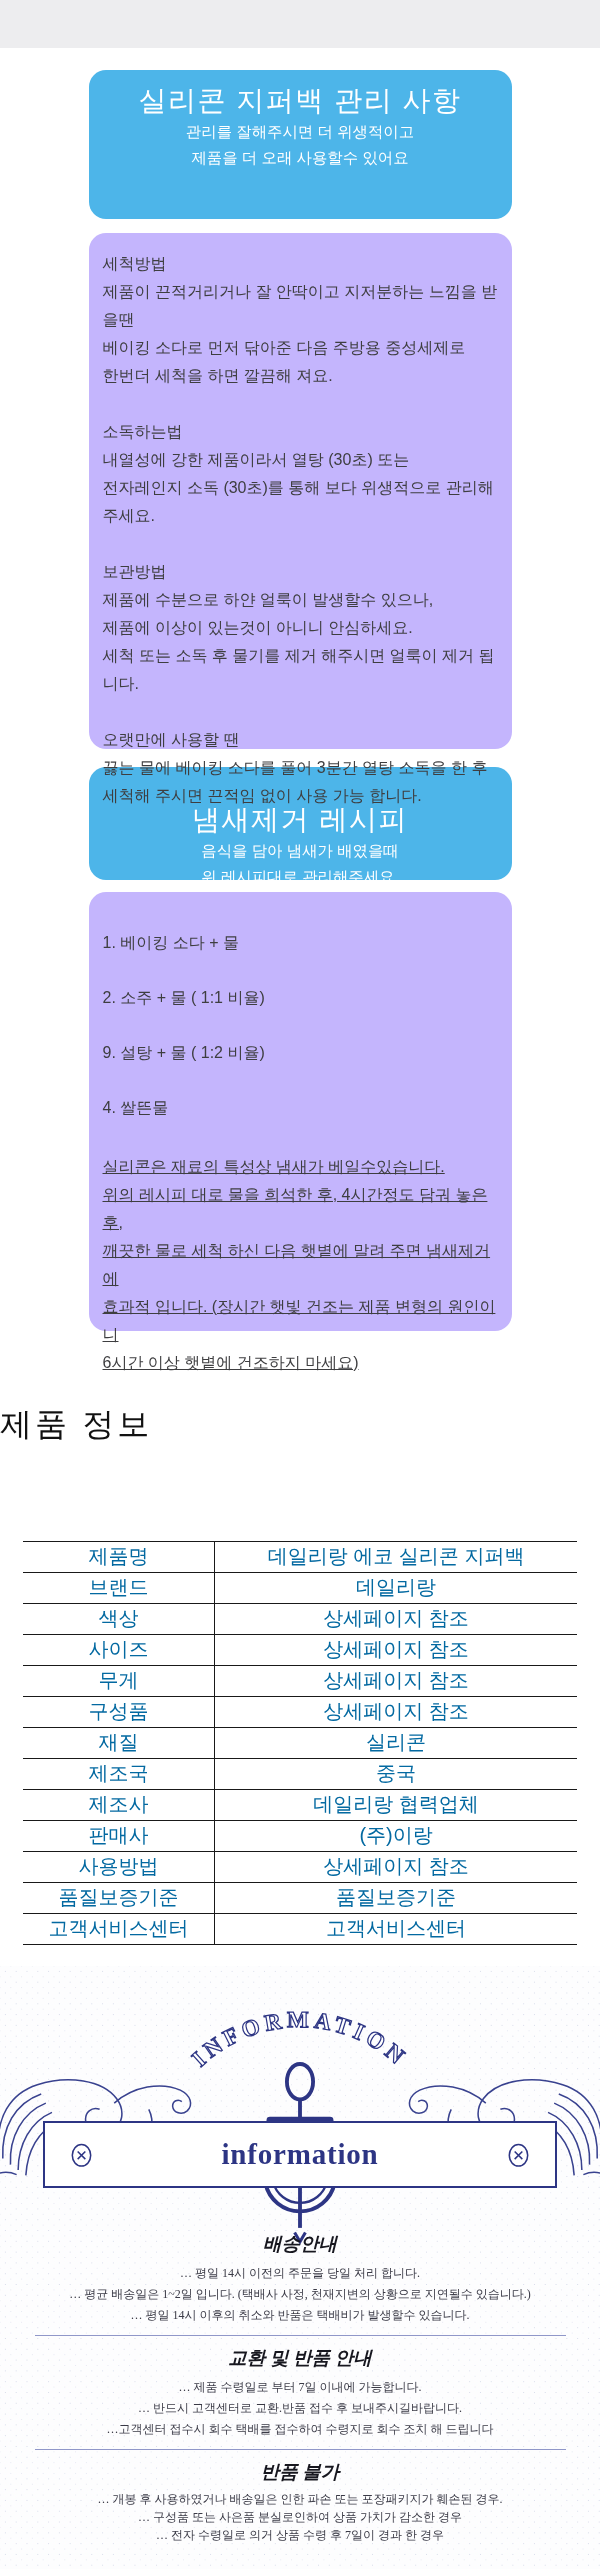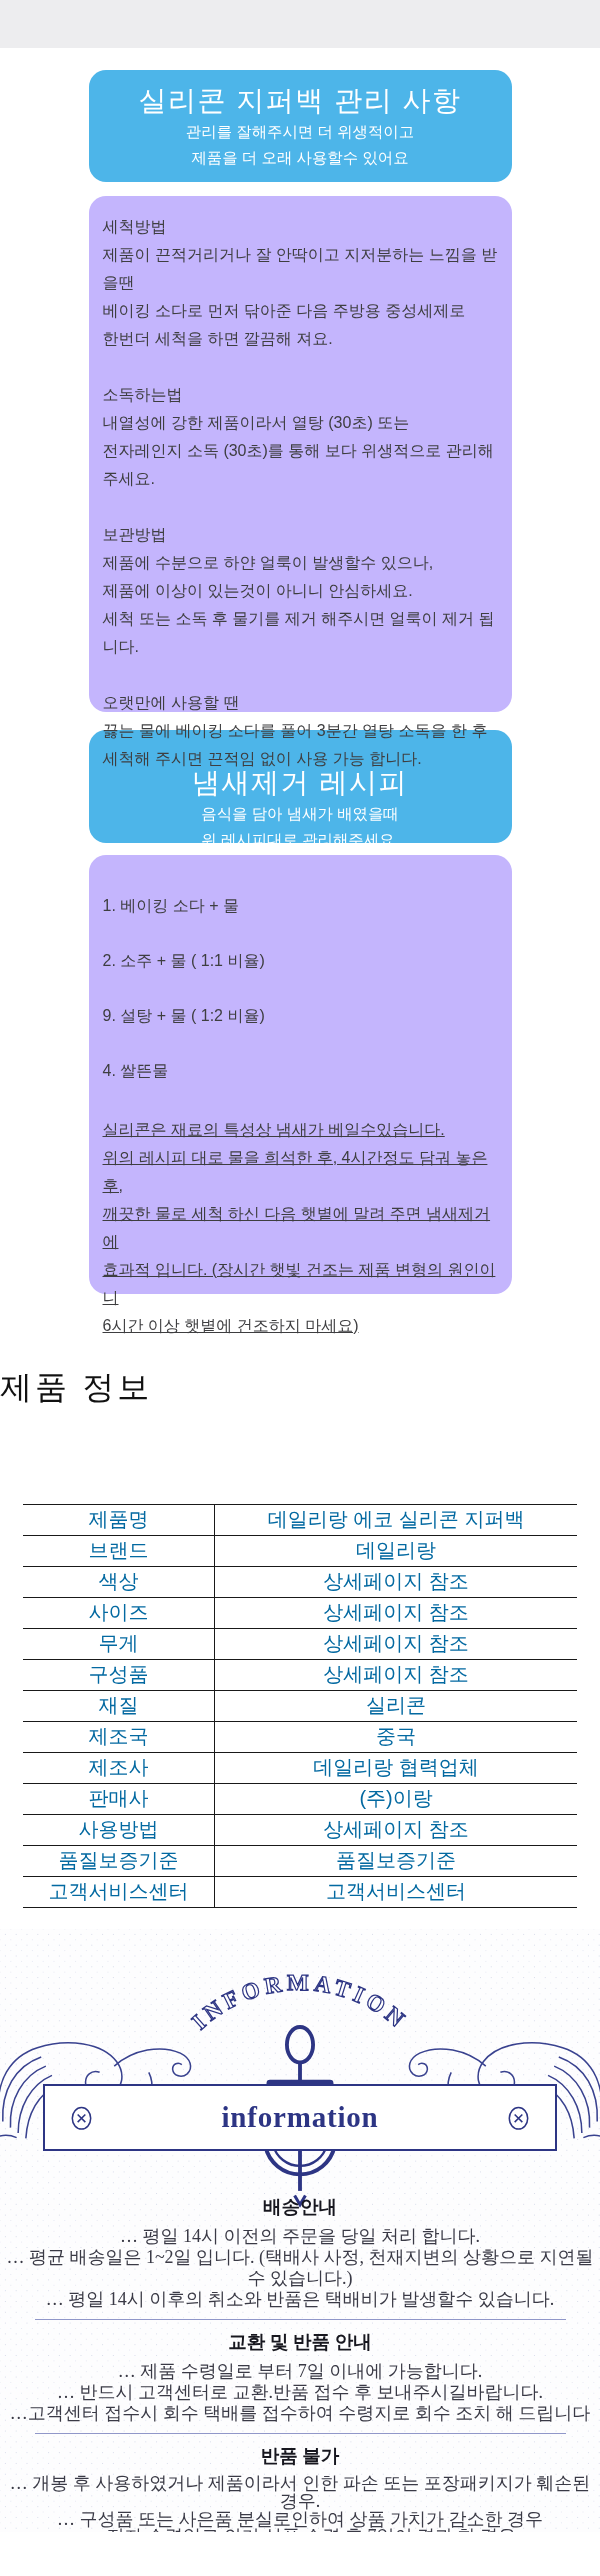--- a/index.html
+++ b/index.html
@@ -5,21 +5,21 @@
   html,body { margin:0; padding:0; background:#ffffff; }
   body { width:600px; font-family:"Liberation Sans", sans-serif; }
 
   .topbar { width:600px; height:48px; background:#ededef; }
 
   
   .blue-card {
     width:423px; margin:0 auto; background:#4db5e9; border-radius:17px;
     color:#ffffff; text-align:center; box-sizing:border-box;
   }
-  .card1 { margin-top:21.6px; height:112px; padding-top:12.3px; }
+  .card1 { margin-top:21.6px; height:149px; padding-top:12.3px; }
   .card3 { margin-top:18px; height:113px; padding-top:34px; }
   .blue-title { font-size:28px; letter-spacing:1.5px; line-height:37px; }
   .blue-sub { font-size:15.4px; line-height:26px; }
   .card1 .blue-sub:first-of-type { margin-top:14px; }
   .card3 .blue-sub:first-of-type { margin-top:17px; }
 
   
   .light-card {
     width:423px; margin:14.6px auto 0; background:#c4b5fd; border-radius:17px;
     color:#3e3e40; box-sizing:border-box; text-align:left;
@@ -67,22 +67,22 @@
     display:flex; align-items:center; justify-content:center;
   }
   .info-box-title {
     color:#2d3584; font-size:29px; font-weight:bold; letter-spacing:0.8px;
   }
   .circle-x { position:absolute; top:50%; margin-top:-11.5px; }
   .circle-x.left { left:24.6px; }
   .circle-x.right { right:24.6px; }
 
   .info-text { position:relative; z-index:2; margin-top:45px; text-align:center; }
-  .info-heading { font-size:18.5px; font-weight:bold; color:#17171f; line-height:23px; margin:0 0 7px 0; }
-  .info-line { font-size:18px; line-height:21px; color:#3a3a46;text-align:center; }
+  .info-heading { font-size:18.5px; font-weight:bold; color:#17171f; line-height:23px; margin:0 0 7px 0;font-style:italic; }
+  .info-line { font-size:12px; line-height:21px; color:#3a3a46;text-align:center; }
   .tight .info-line { line-height:17.7px; }
   .info-divider { border:none; border-top:1.5px solid #9097c9; width:531px; margin:9.2px auto 10.8px; }
   .info-footnote { margin-top:23px; font-size:14px; color:#3a3a46; }
 </style>
 </head>
 <body>
 
 <div class="topbar"></div>
 
 <section>
@@ -286,20 +286,20 @@
     <hr class="info-divider">
     <div>
       <h3 class="info-heading">교환 및 반품 안내</h3>
       <div class="info-line">… 제품 수령일로 부터 7일 이내에 가능합니다.</div>
       <div class="info-line">… 반드시 고객센터로 교환.반품 접수 후 보내주시길바랍니다.</div>
       <div class="info-line">…고객센터 접수시 회수 택배를 접수하여 수령지로 회수 조치 해 드립니다</div>
     </div>
     <hr class="info-divider">
     <div class="tight">
       <h3 class="info-heading">반품 불가</h3>
-      <div class="info-line">… 개봉 후 사용하였거나 제품이라서 인한 파손 또는 포장패키지가 훼손된 경우.</div>
+      <div class="info-line">… 개봉 후 사용하였거나 배송일은 인한 파손 또는 포장패키지가 훼손된 경우.</div>
       <div class="info-line">… 구성품 또는 사은품 분실로인하여 상품 가치가 감소한 경우</div>
       <div class="info-line">… 전자 수령일로 의거 상품 수령 후 7일이 경과 한 경우</div>
     </div>
     <div class="info-footnote">( 사용 부주의 및 제품 파손등의 사유는 유상 비용이 발생 할수있습니다.)</div>
   </div>
 </section>
 
 
 </body></html>

